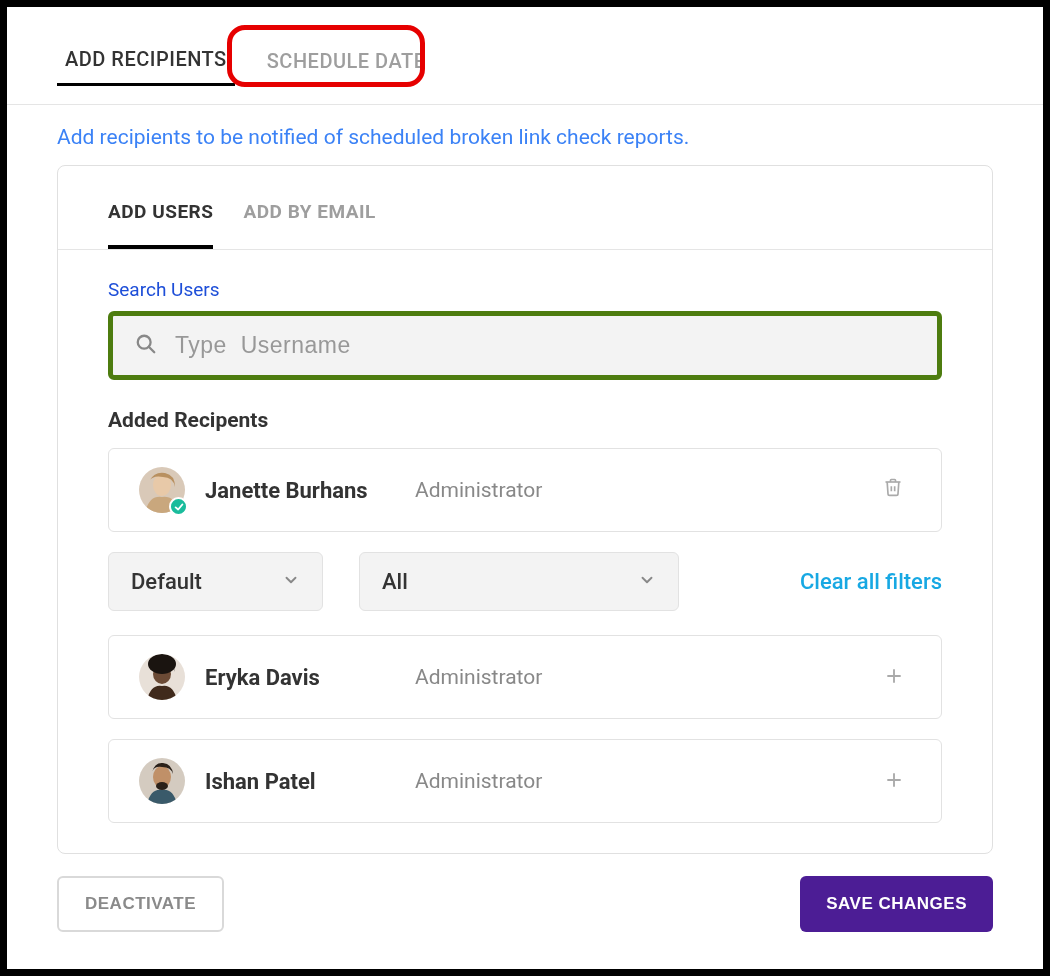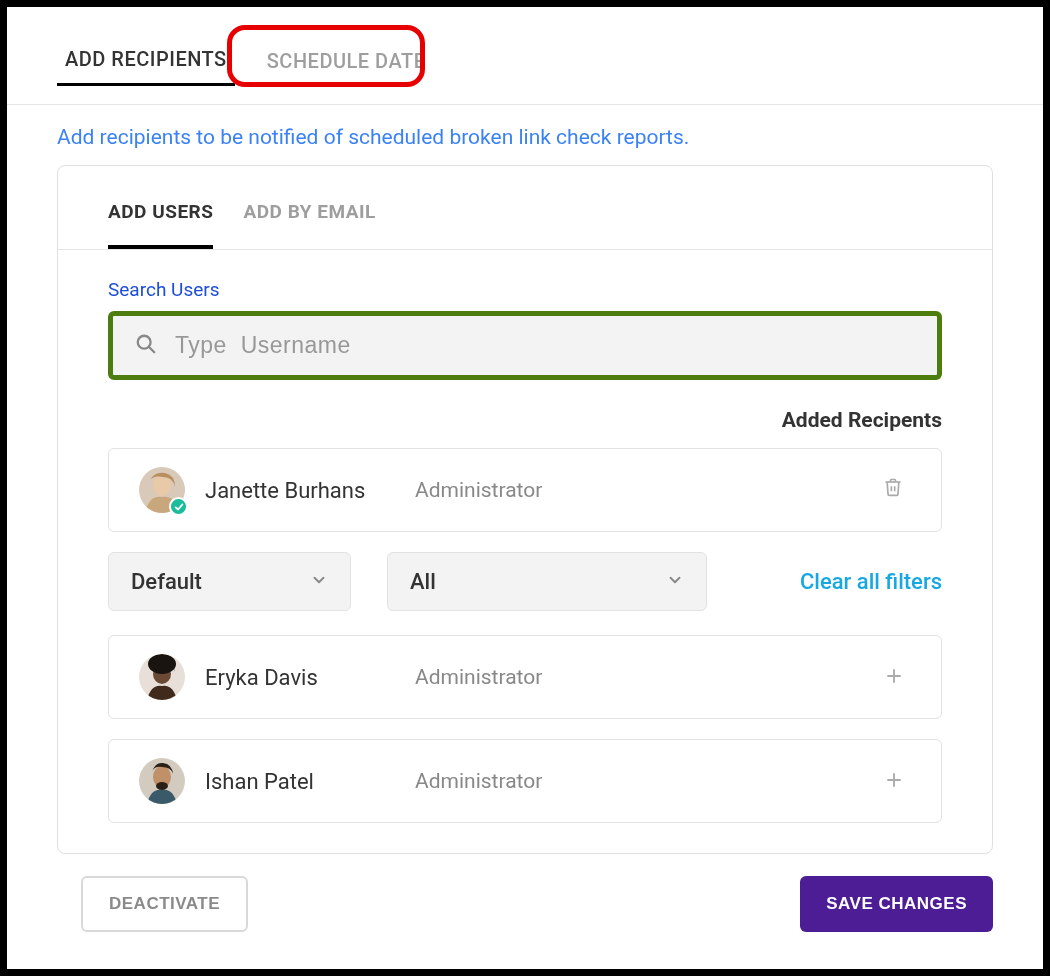--- a/index.html
+++ b/index.html
@@ -90,21 +90,20 @@
     flex: 1;
     letter-spacing: 0.5px;
   }
   .search-wrap input::placeholder { color: #989898; }
   .section-header {
     margin-top: 28px;
     font-size: 21px;
     font-weight: 700;
     color: #333;
     margin-bottom: 16px;
-    text-align: right;
   }
   .user-row {
     display: flex;
     align-items: center;
     border: 1px solid #e2e2e2;
     border-radius: 6px;
     padding: 18px 30px;
     gap: 20px;
     margin-bottom: 20px;
   }
@@ -127,21 +126,21 @@
     height: 19px;
     background: #1abc9c;
     border: 2px solid #fff;
     border-radius: 50%;
     display: flex;
     align-items: center;
     justify-content: center;
   }
   .user-name {
     font-size: 22px;
-    font-weight: 400;
+    font-weight: 700;
     color: #333;
     min-width: 190px;
   }
   .user-role {
     font-size: 21px;
     color: #888;
     flex: 1;
   }
   .row-action {
     color: #aaa;
@@ -159,21 +158,21 @@
   .dropdown {
     background: #f3f3f3;
     border: 1px solid #e2e2e2;
     border-radius: 6px;
     padding: 16px 22px;
     display: flex;
     align-items: center;
     justify-content: space-between;
     cursor: pointer;
   }
-  .dropdown.small { width: 243px; }
+  .dropdown.small { width: 215px; }
   .dropdown.large { width: 320px; margin-left: 8px; }
   .dropdown-label {
     font-size: 22px;
     font-weight: 500;
     color: #333;
   }
   .chevron { color: #888; }
   .clear-link {
     margin-left: auto;
     color: #17a8e3;
@@ -187,21 +186,20 @@
     padding: 22px 50px 0 50px;
   }
   .btn {
     font-size: 17px;
     font-weight: 700;
     letter-spacing: 0.5px;
     padding: 16px 26px;
     border-radius: 6px;
     cursor: pointer;
     border: none;
-    margin-left: 24px;
   }
   .btn-ghost {
     background: #fff;
     border: 2px solid #d9d9d9;
     color: #8a8a8a;
   }
   .btn-primary {
     background: #4c1d95;
     color: #fff;
   }

